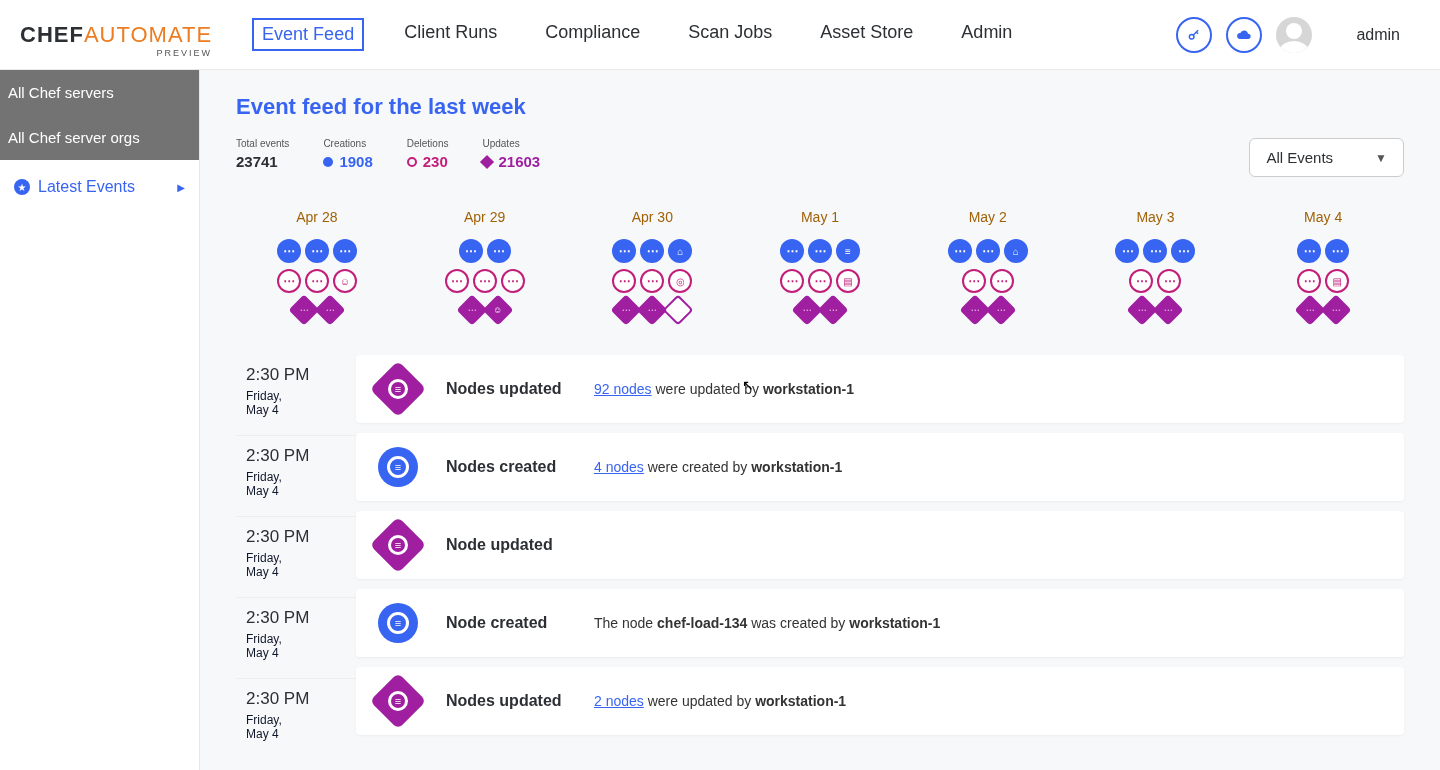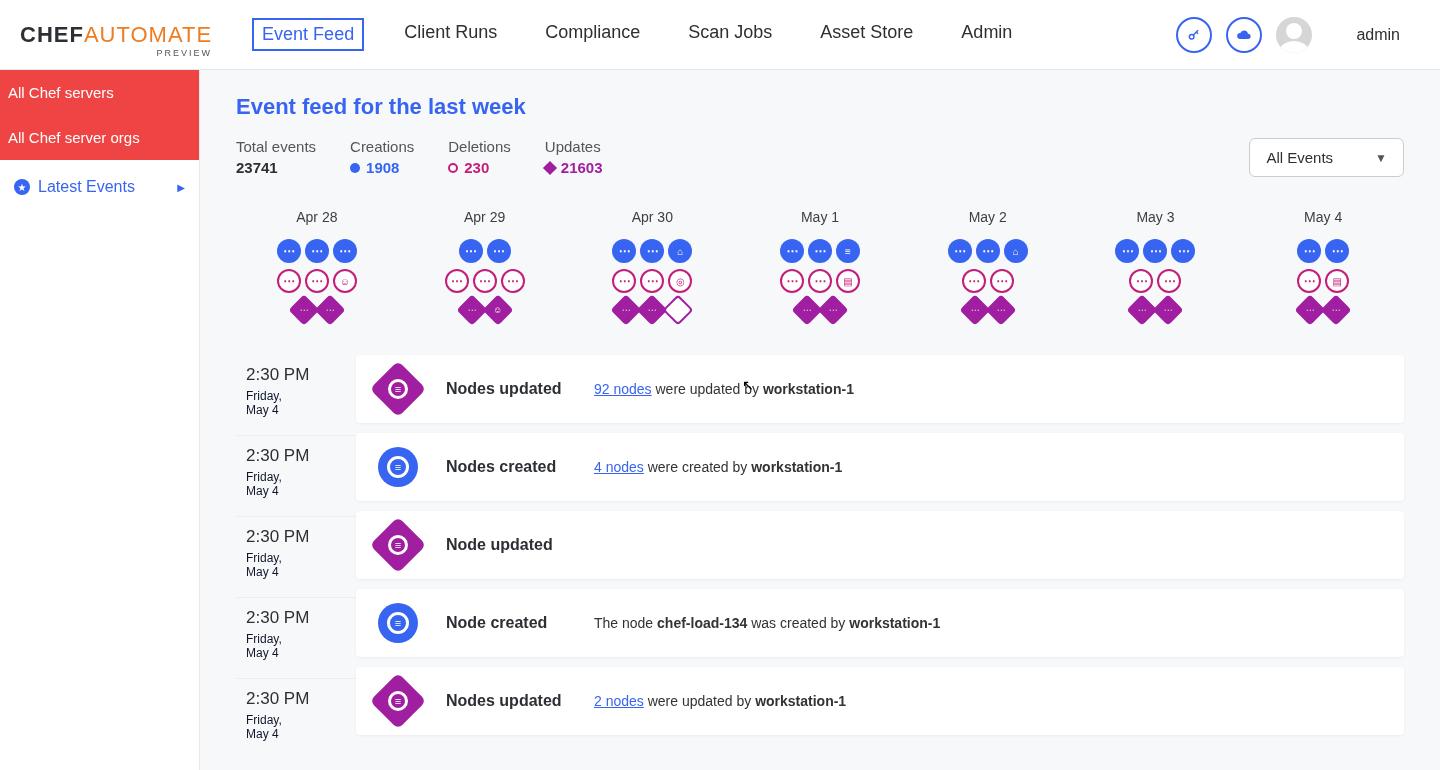--- a/index.html
+++ b/index.html
@@ -16,41 +16,41 @@
   .nav-right { margin-left: auto; display: flex; align-items: center; gap: 14px; }
   .circle-btn { width: 36px; height: 36px; border: 2px solid #3864f2; border-radius: 50%; display: flex; align-items: center; justify-content: center; color: #3864f2; cursor: pointer; }
   .avatar { width: 36px; height: 36px; border-radius: 50%; background: #d6d6d6; position: relative; overflow: hidden; }
   .avatar::before { content:''; position:absolute; width:16px; height:16px; background:#fff; border-radius:50%; top:6px; left:10px; }
   .avatar::after { content:''; position:absolute; width:28px; height:18px; background:#fff; border-radius:50% 50% 0 0; bottom:-6px; left:4px; }
   .username { font-size: 16px; color: #2c2f33; margin-left: 30px; margin-right: 20px; }
 
   .layout { display: flex; height: calc(770px - 70px); }
   .sidebar { width: 200px; background: #fff; border-right: 1px solid #e8e8e8; }
   .sidebar-item { padding: 14px 14px; font-size: 15px; color: #2c2f33; cursor: pointer; }
-  .sidebar-item.filled { background: #ef4444; color: #fff; padding-left: 8px; }
+  .sidebar-item.filled { background: #737373; color: #fff; padding-left: 8px; }
   .latest-events { display: flex; align-items: center; gap: 8px; padding: 18px 14px; color: #3864f2; font-size: 16px; font-weight: 500; cursor: pointer; }
   .star-icon { width: 16px; height: 16px; border-radius: 50%; background: #3864f2; color: #fff; display: flex; align-items: center; justify-content: center; font-size: 10px; }
   .latest-events .arrow { margin-left: auto; color: #3864f2; font-size: 10px; }
 
   .main { flex: 1; padding: 24px 36px 0 36px; overflow: hidden; }
   .page-title { color: #3864f2; font-size: 22px; font-weight: 600; margin-bottom: 18px; }
   .stats-row { display: flex; align-items: flex-start; gap: 34px; margin-bottom: 22px; }
   .stat { }
-  .stat-label { font-size: 15px; color: #555; margin-bottom: 4px; }
+  .stat-label { font-size: 10px; color: #555; margin-bottom: 4px; }
   .stat-value { font-size: 15px; font-weight: 700; display: flex; align-items: center; gap: 6px; }
   .dot { width: 10px; height: 10px; border-radius: 50%; display: inline-block; }
   .dot.blue { background: #3864f2; }
   .ring { width: 10px; height: 10px; border: 2px solid #c21f7a; border-radius: 50%; display: inline-block; }
   .diamond { width: 10px; height: 10px; background: #a01fa0; display: inline-block; transform: rotate(45deg); }
   .filter-dropdown { margin-left: auto; border: 1px solid #ccc; border-radius: 6px; padding: 10px 16px; display: flex; align-items: center; gap: 42px; background: #fff; cursor: pointer; font-size: 15px; }
   .chev-down { font-size: 12px; color: #555; }
 
   .calendar-row { display: flex; gap: 6px; justify-content: space-between; margin-bottom: 28px; padding-top: 10px; }
   .day-col { flex: 1; text-align: center; }
-  .day-label { font-size: 14px; color: #404040; margin-bottom: 14px; }
+  .day-label { font-size: 14px; color: #a16207; margin-bottom: 14px; }
   .chip-row { display: flex; justify-content: center; gap: 4px; margin-bottom: 6px; }
   .chip { width: 24px; height: 24px; border-radius: 50%; display: flex; align-items: center; justify-content: center; font-size: 10px; }
   .chip.blue-fill { background: #3864f2; color: #fff; }
   .chip.pink-ring { border: 2px solid #c21f7a; color: #c21f7a; background: #fff; }
   .chip.purple-diamond { width: 22px; height: 22px; background: #a01fa0; transform: rotate(45deg); border-radius: 4px; }
   .chip.purple-diamond.outline { background: #fff; border: 2px solid #a01fa0; }
   .chip-inner { transform: rotate(-45deg); color: #fff; font-size: 9px; }
   .chip-dots { letter-spacing: -1px; font-size: 12px; line-height: 1; font-weight: bold; }
 
   .feed-section { display: flex; gap: 0; }

